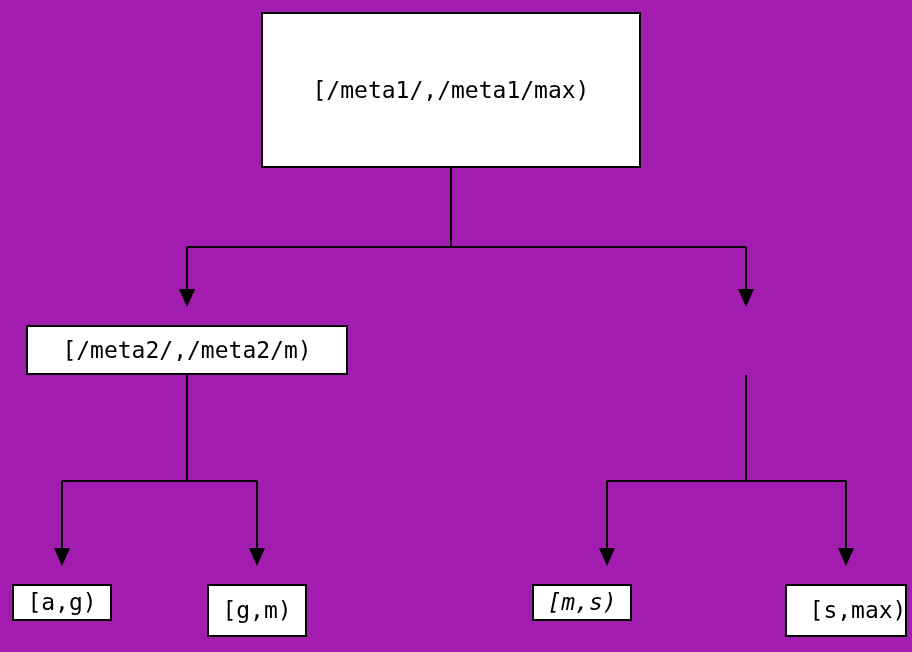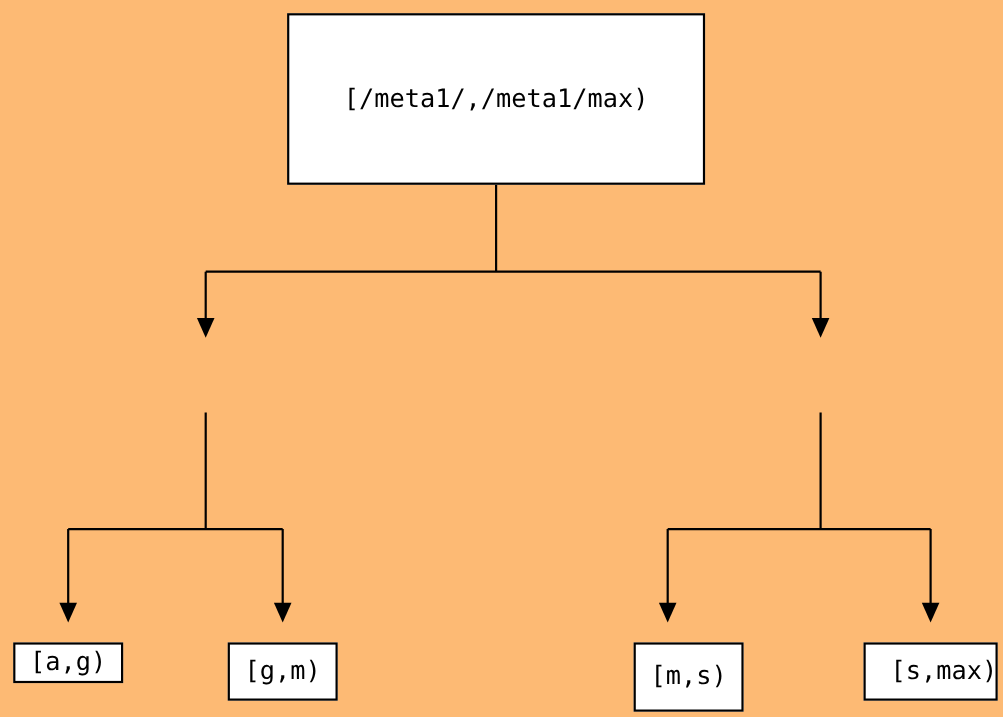--- a/index.html
+++ b/index.html
@@ -4,21 +4,21 @@
 <style>
   html, body {
     margin: 0;
     padding: 0;
     background: #ffffff;
   }
   #canvas {
     position: relative;
     width: 912px;
     height: 652px;
-    background: #fdba74;
+    background: #a21caf;
     overflow: hidden;
     font-family: "DejaVu Sans Mono", "Liberation Mono", monospace;
   }
   #edges {
     position: absolute;
     left: 0;
     top: 0;
     width: 912px;
     height: 652px;
   }
@@ -69,23 +69,24 @@
     <path class="edge-line" d="M746,375 V481"></path>
     <path class="edge-line" d="M607,481 H846"></path>
     <path class="edge-line" d="M607,481 V551"></path>
     <polygon class="arrowhead" points="599,548 615,548 607,566"></polygon>
     <path class="edge-line" d="M846,481 V551"></path>
     <polygon class="arrowhead" points="838,548 854,548 846,566"></polygon>
   </svg>
 
   <div class="node" style="left:261px; top:12px; width:380px; height:156px;">[/meta1/,/meta1/max)</div>
 
+  <div class="node" style="left:26px; top:325px; width:322px; height:50px;">[/meta2/,/meta2/m)</div>
 
 
   <div class="node" style="left:12px; top:584px; width:100px; height:37px;">[a,g)</div>
 
   <div class="node" style="left:207px; top:584px; width:100px; height:53px;">[g,m)</div>
 
-  <div class="node" style="left:576px; top:584px; width:100px; height:63px;">[m,s)</div>
+  <div class="node" style="left:532px; top:584px; width:100px; height:37px;font-style:italic;">[m,s)</div>
 
   <div class="node" style="left:785px; top:584px; width:122px; height:53px;padding-left:24px;">[s,max)</div>
 
 </div>
 
 </body></html>

